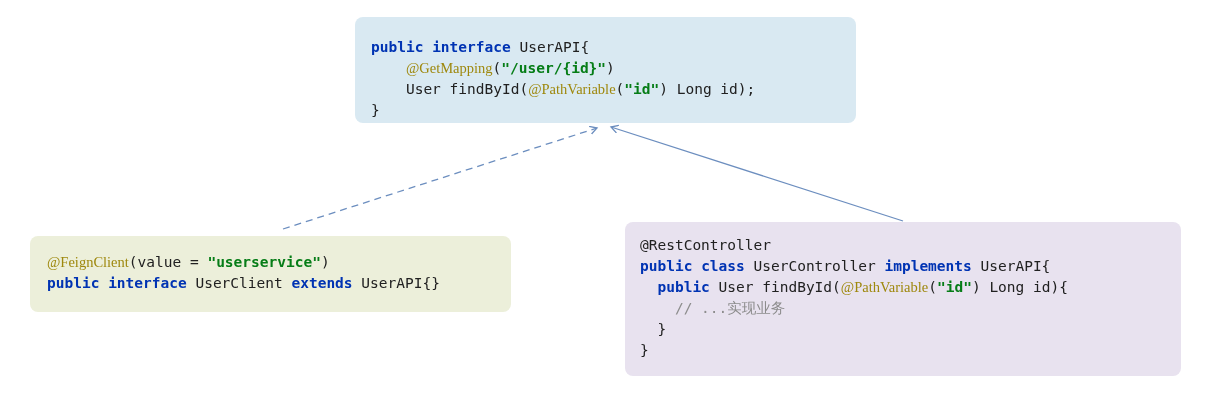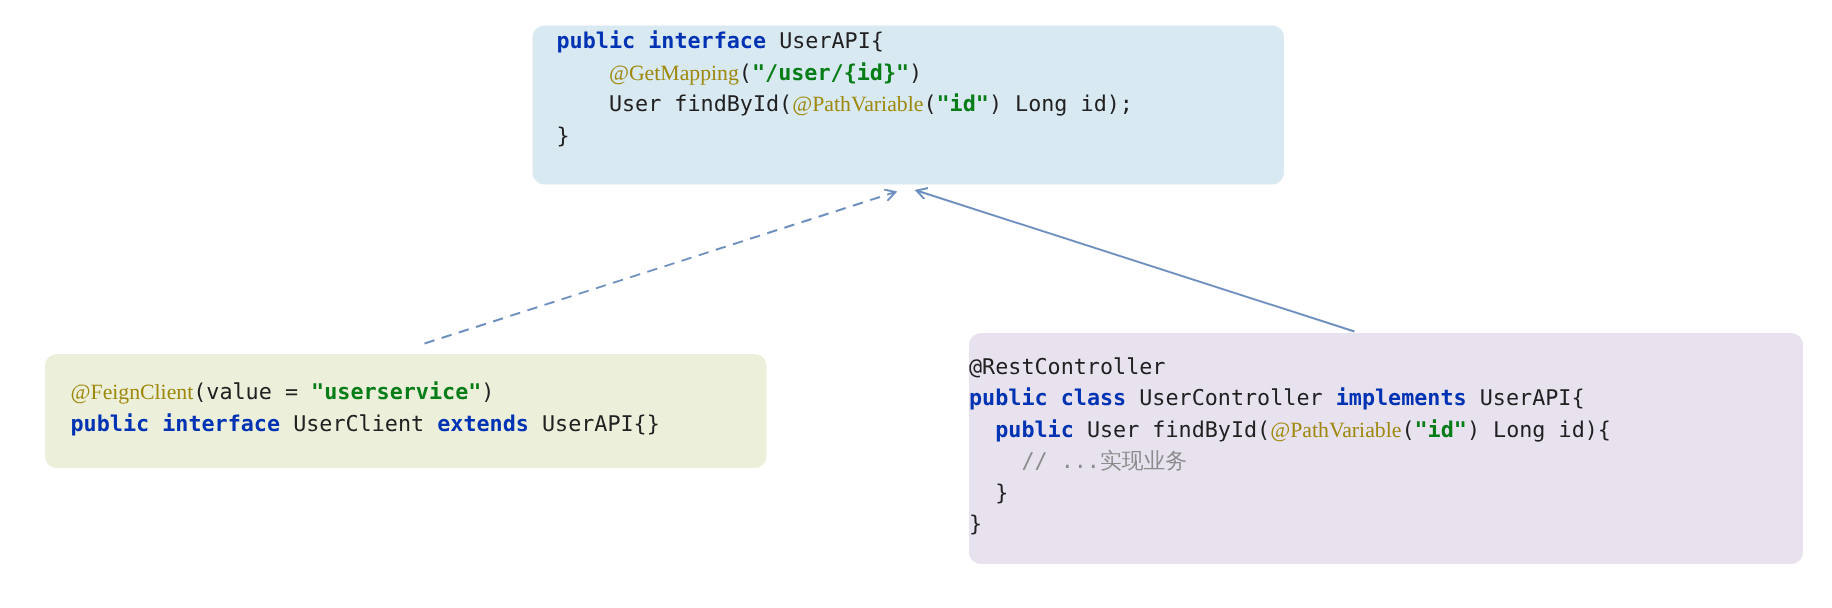--- a/index.html
+++ b/index.html
@@ -21,23 +21,23 @@
     box-sizing: border-box;
   }
   .code {
     margin: 0;
     font-family: inherit;
     font-size: 14.5px;
     line-height: 21px;
     white-space: pre;
     color: var(--plain, #212121);
   }
-  .api-box        { left: 355px; top: 17px;  width: 501px; height: 106px; padding: 1px 16px; background: var(--api-box-bg, #d9e9f2); }
+  .api-box        { left: 355px; top: 17px;  width: 501px; height: 106px; padding: 20px 16px; background: var(--api-box-bg, #d9e9f2); }
   .client-box     { left: 30px;  top: 236px; width: 481px; height: 76px;  padding: 16px 17px; background: var(--client-box-bg, #ecefda); }
-  .controller-box { left: 646px; top: 222px; width: 556px; height: 154px; padding: 13px 0; background: var(--controller-box-bg, #e8e2ef); }
+  .controller-box { left: 625px; top: 222px; width: 556px; height: 154px; padding: 13px 15px; background: var(--controller-box-bg, #e8e2ef); }
   .tok-keyword    { color: var(--keyword, #0033b3); font-weight: bold; }
   .tok-annotation { color: var(--annotation, #9e880d); font-family: Liberation Serif, serif; }
   .tok-string     { color: var(--string, #067d17); font-weight: bold; }
   .tok-plain      { color: var(--plain, #212121); }
   .tok-comment    { color: var(--comment, #8c8c8c); }
 </style>
 </head>
 <body>
 
 <div class="canvas">

